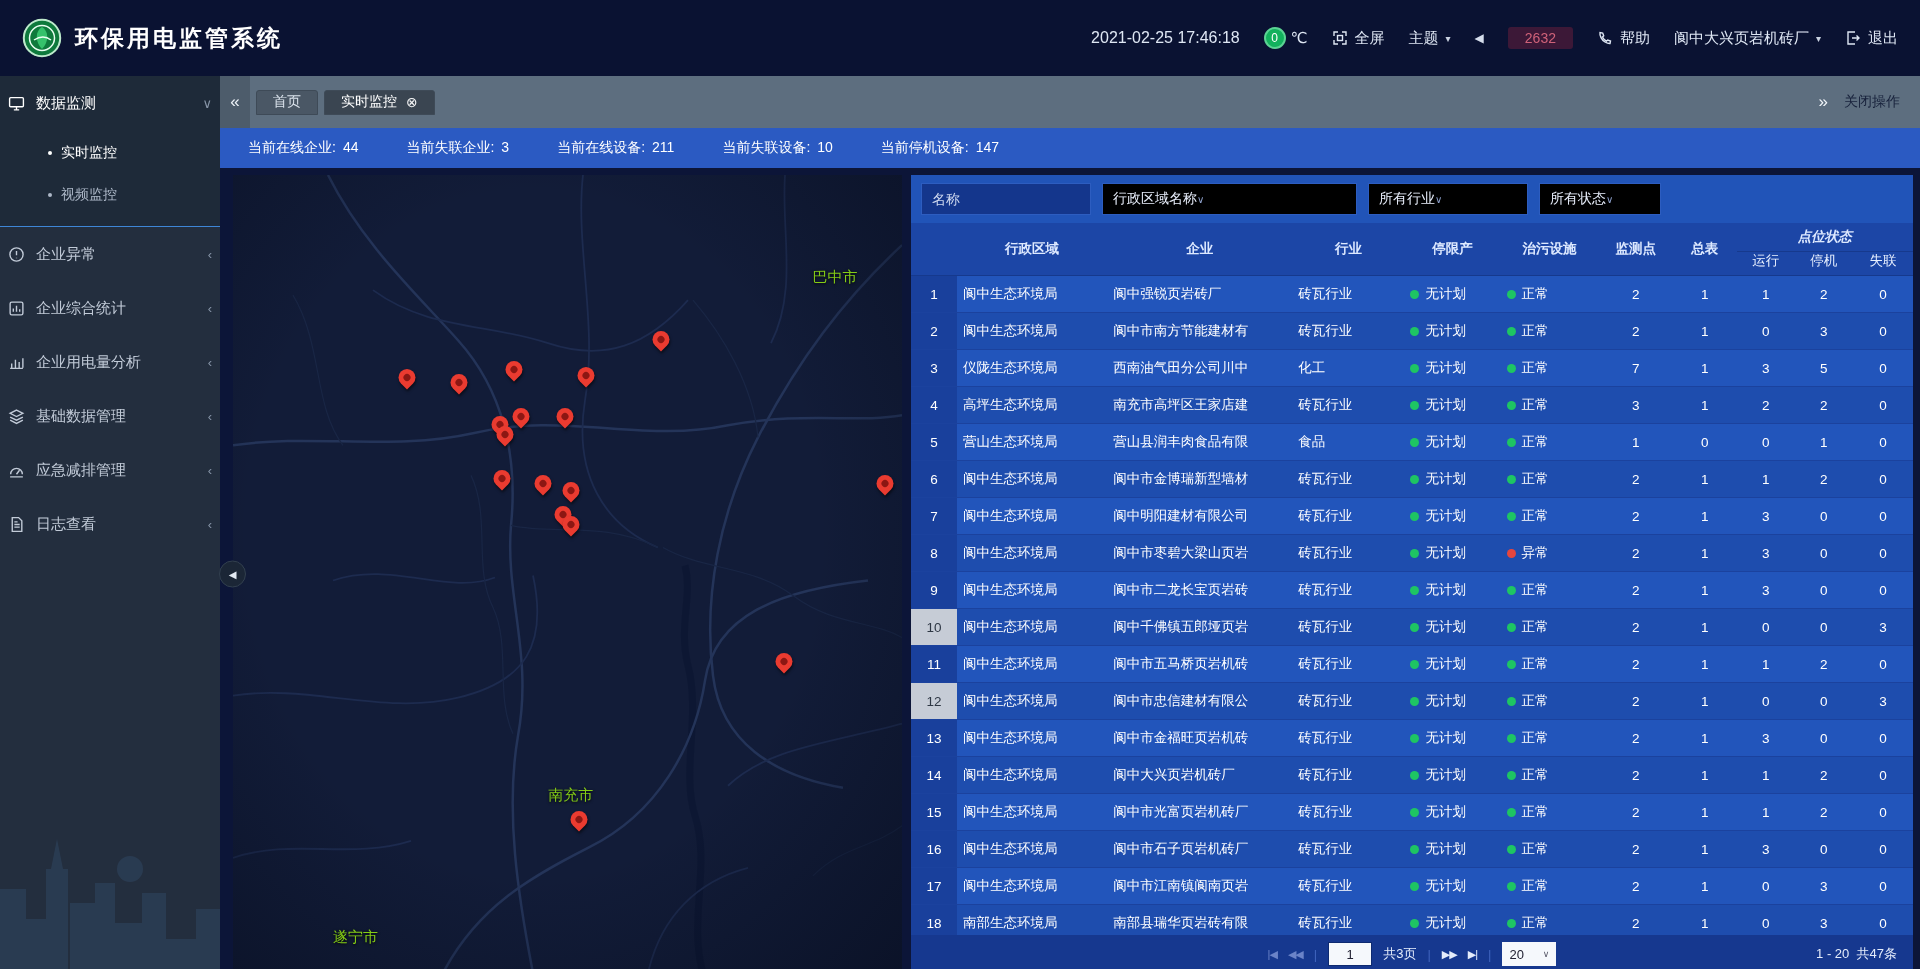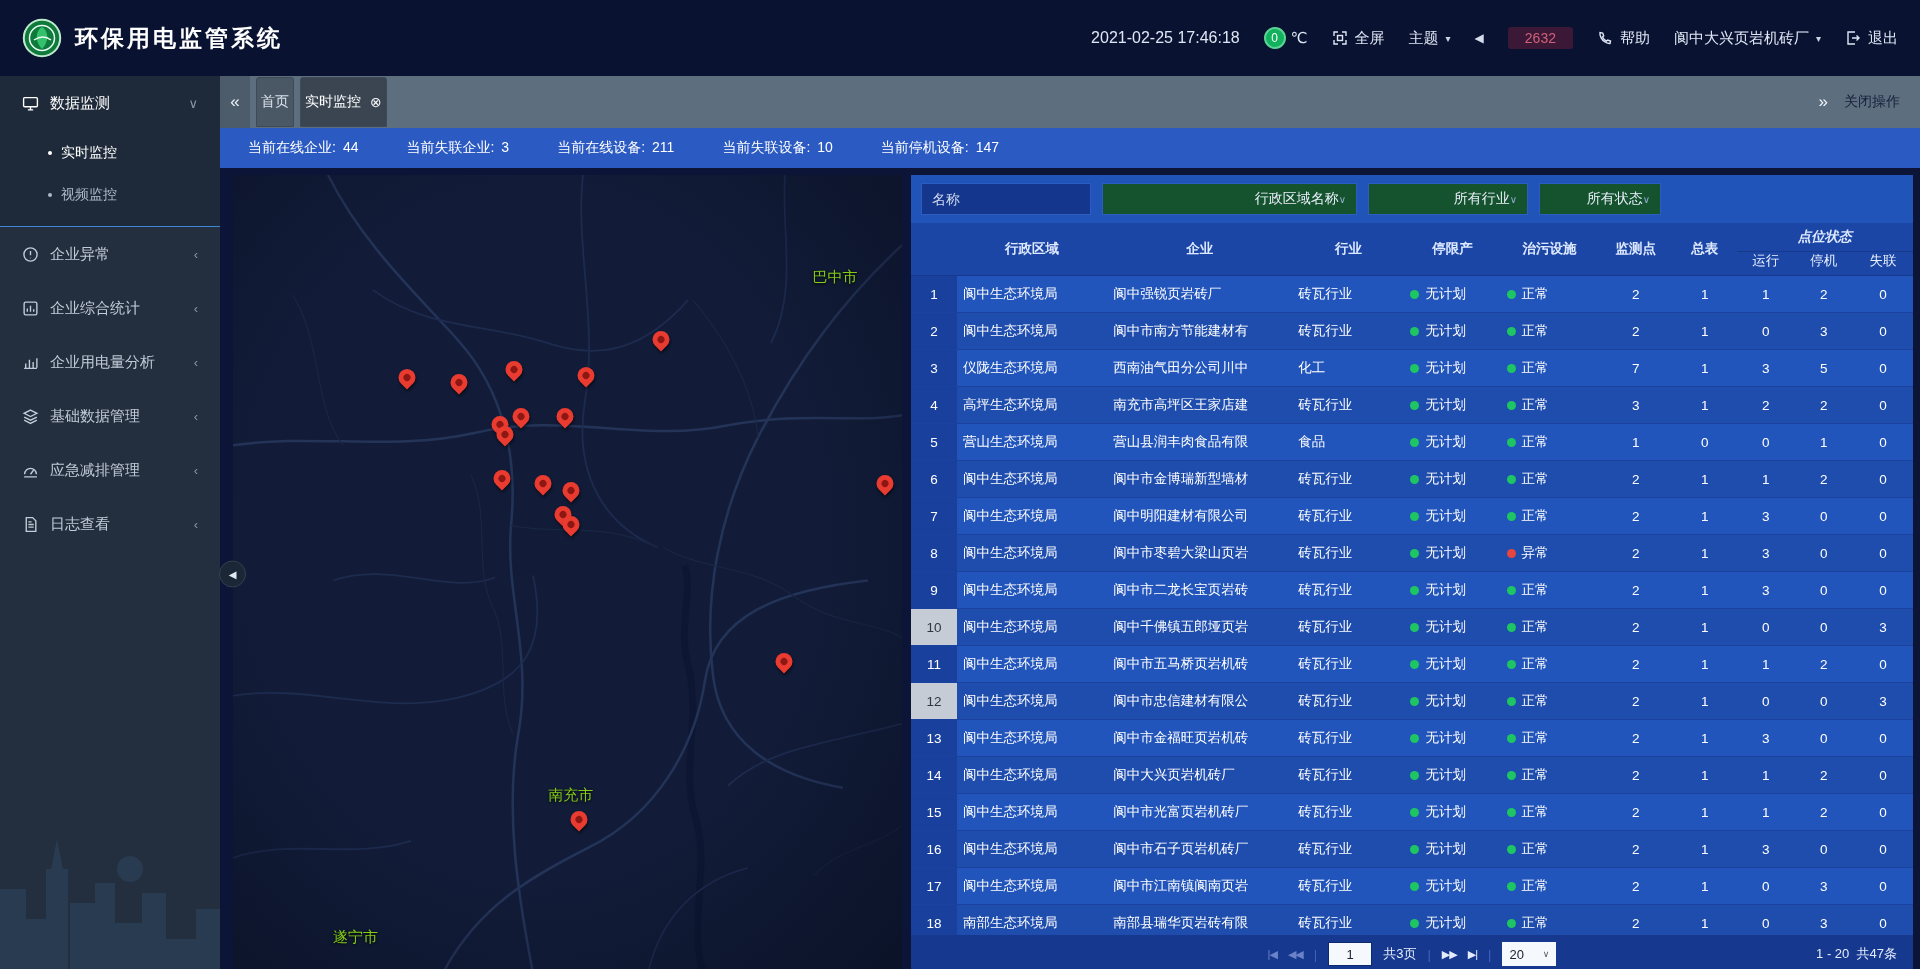--- a/index.html
+++ b/index.html
@@ -17,38 +17,38 @@
   .temp{display:flex;align-items:center;gap:5px;cursor:default}
   .temp-badge{width:22px;height:22px;border-radius:50%;background:#12b15d;border:2px solid #5bd393;color:#fff;font-size:12px;display:flex;align-items:center;justify-content:center}
   .notif{background:rgba(190,40,70,.28);color:#cf6279;padding:3px 17px;border-radius:3px;font-size:14px}
   .tri{font-size:12px;color:#d6deec}
   .caret{font-size:10px;opacity:.9}
 
   
   .layout{display:flex;height:911px}
   .sidebar{width:220px;background:#232e3e;position:relative;overflow:hidden;flex:none}
   .side-group.open{background:#1e2a39;border-bottom:1px solid #3e86d6}
-  .side-item{height:54px;display:flex;align-items:center;padding:0 22px;color:#c2cbd8;font-size:15px;cursor:pointer;gap:11px}
+  .side-item{height:54px;display:flex;align-items:center;padding:0 8px;color:#c2cbd8;font-size:15px;cursor:pointer;gap:11px}
   .side-item.active{color:#fff}
   .s-icon{display:flex}
   .s-icon svg{width:17px;height:17px;fill:none;stroke:currentColor;stroke-width:1.3}
   .side-item .chev{margin-left:auto;font-size:13px;color:#8795a8}
   .submenu{padding:2px 0 10px}
   .sub-item{height:42px;display:flex;align-items:center;padding-left:48px;color:#adb8c8;font-size:14px;cursor:pointer;gap:9px}
   .sub-item.active{color:#fff}
   .bullet{width:4px;height:4px;border-radius:50%;background:currentColor;flex:none}
   .skyline{position:absolute;bottom:0;left:0;right:0;pointer-events:none}
 
   .main{flex:1;display:flex;flex-direction:column;background:#0c1538;min-width:0}
 
   
   .tabbar{height:52px;background:#5d6e7f;display:flex;align-items:center;flex:none}
   .tab-scroll{width:30px;height:52px;display:flex;align-items:center;justify-content:center;background:#4d5c6b;color:#eef3f8;font-size:17px;cursor:pointer;flex:none}
   .tabs{display:flex;align-items:center;height:100%;padding:0 6px;gap:6px}
-  .tab{background:#4a5765;color:#dbe3ec;font-size:14px;padding:0 4px;height:50px;display:flex;align-items:center;gap:9px;border-radius:3px 3px 0 0;border:1px solid #3e4a57;cursor:pointer}
+  .tab{background:#4a5765;color:#dbe3ec;font-size:14px;padding:0 16px;height:25px;display:flex;align-items:center;gap:9px;border-radius:3px 3px 0 0;border:1px solid #3e4a57;cursor:pointer}
   .tab.active{background:#3a4551;color:#fff}
   .tab .close{font-size:14px;opacity:.95;cursor:pointer}
   .tab-right{margin-left:auto;display:flex;align-items:center;gap:16px;padding:0 20px}
   .tab-right .arr{color:#f2f6fa;font-size:17px;cursor:pointer}
   .close-ops{color:#17213b;font-size:14px;cursor:pointer}
 
   
   .statsbar{height:40px;background:#2b5ac2;display:flex;align-items:center;gap:48px;padding:0 28px;color:#fff;font-size:14px;flex:none}
   .stat{display:flex;gap:7px;cursor:default}
 
@@ -63,21 +63,21 @@
   .map-label{position:absolute;color:#84cc16;font-size:15px;transform:translate(-50%,-50%);text-shadow:0 1px 3px #000;z-index:2;cursor:default}
   .pin{position:absolute;width:17px;height:17px;background:#ea3b30;border-radius:50% 50% 50% 0;transform:translate(-50%,-100%) rotate(-45deg);box-shadow:-1px 2px 3px rgba(0,0,0,.55);z-index:2;cursor:pointer}
   .pin::after{content:'';position:absolute;inset:5px;border-radius:50%;background:#8c1713}
   .collapse-handle{position:absolute;left:-14px;top:50%;transform:translateY(-50%);width:27px;height:27px;border-radius:50%;background:#1b2636;border:1px solid #32404f;color:#e2e9f3;display:flex;align-items:center;justify-content:center;font-size:10px;cursor:pointer;z-index:4}
 
   
   .panel{flex:1;background:#2154b8;display:flex;flex-direction:column;min-width:0}
   .filters{display:flex;gap:11px;padding:8px 10px;flex:none}
   .f-input{width:170px;height:32px;background:#14368c;border:1px solid #2d5dc0;color:#fff;padding:0 10px;font-size:14px;outline:none;font-family:inherit}
   .f-input::placeholder{color:#cfd9ef}
-  .f-select{height:32px;background:#14532d;border:1px solid #2d5dc0;color:#e8eefb;font-size:14px;display:flex;align-items:center;justify-content:flex-end;padding:0 10px;cursor:pointer}
+  .f-select{height:32px;background:#000000;border:1px solid #2d5dc0;color:#e8eefb;font-size:14px;display:flex;align-items:center;justify-content:flex-start;padding:0 10px;cursor:pointer}
   .f-select .caret{color:#9fb4e4}
   .w-region{width:255px}.w-industry{width:160px}.w-status{width:122px}
 
   .table-wrap{flex:1;overflow:hidden}
   table{width:100%;border-collapse:collapse;color:#fff;font-size:13.5px;table-layout:fixed}
   thead th{background:#1c46a6;color:#dde9ff;font-weight:700;padding:5px 4px;border-bottom:1px solid #16398d}
   thead tr.sub th{font-weight:400;color:#e9f1ff;padding-top:0}
   th.group{font-style:italic}
   tbody td{height:37px;padding:0 6px;border-bottom:1px solid #1b429e;overflow:hidden;white-space:nowrap;text-overflow:ellipsis}
   tbody tr:nth-child(odd){background:#2255bb}

